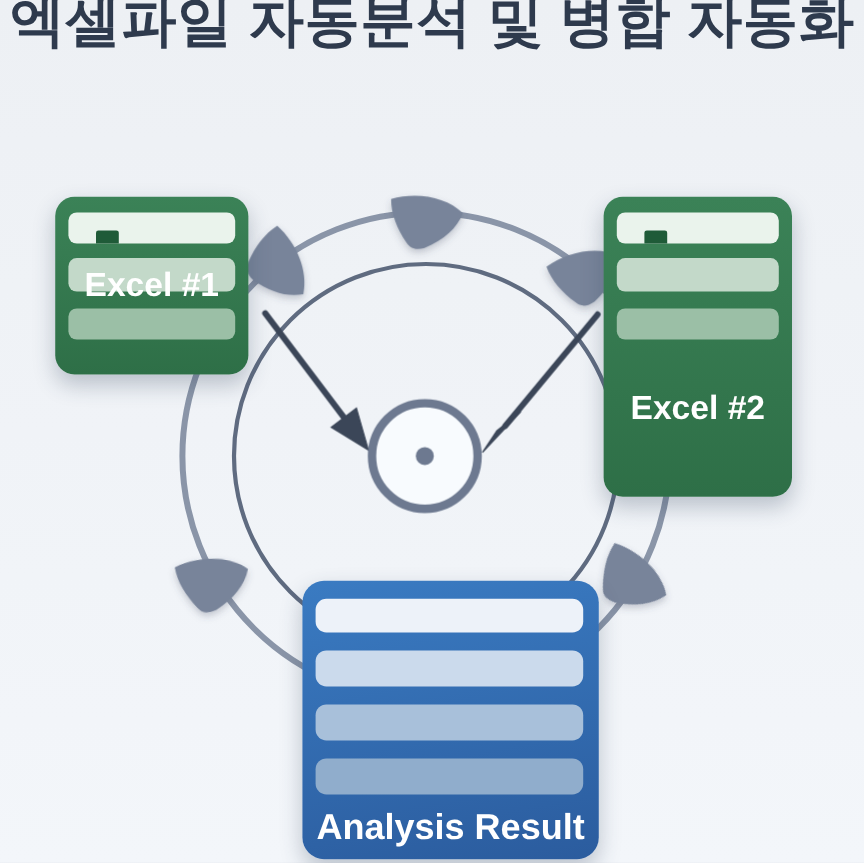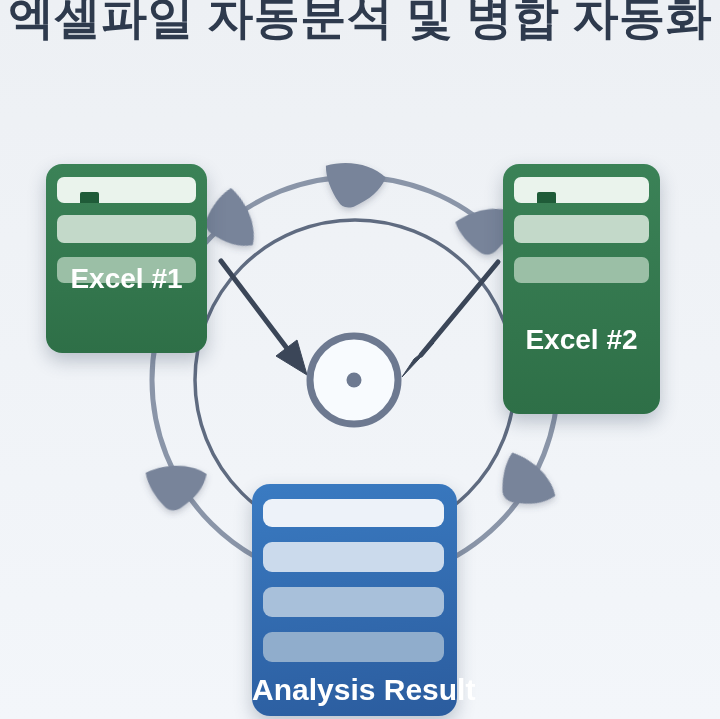--- a/index.html
+++ b/index.html
@@ -15,38 +15,39 @@
   }
   .diagram-svg{position:absolute;left:0;top:0;}
   .card{position:absolute;box-shadow:0 8px 18px rgba(45,65,90,.28);}
   .card .bar{position:absolute;left:11px;right:11px;}
   .card .label{
     position:absolute;left:0;width:100%;text-align:center;
     color:var(--label_text);font-weight:bold;
   }
   
   .excel-card{
-    width:161px;height:189px;border-radius:16px;
+    width:161px;height:148px;border-radius:16px;
     background:linear-gradient(180deg,var(--excel_green_top),var(--excel_green_bottom));
   }
   .excel-card.second{width:157px;height:250px;}
   .excel-card .bar{border-radius:7px;}
   .excel-card .bar1{top:13px;height:26px;background:var(--excel_bar1);}
   .excel-card .bar2{top:51px;height:28px;background:var(--excel_bar2);}
   .excel-card .bar3{top:93px;height:26px;background:var(--excel_bar3);}
   .excel-card .sheet-tab{
     position:absolute;left:23px;bottom:0;width:19px;height:11px;
     background:var(--excel_tab);border-radius:2px 2px 0 0;
   }
   .excel-card .label{top:294px;font-size:28px;}
   .excel-card .label{top:auto;bottom:58px;}
   
   .result-card{
     left:252px;top:484px;width:205px;height:232px;border-radius:18px;
     background:linear-gradient(170deg,var(--result_blue_top),var(--result_blue_bottom));
+    padding-left:42px;
   }
   .result-card .bar{left:11px;right:13px;border-radius:9px;}
   .result-card .bar1{top:15px;height:28px;background:var(--result_bar1);}
   .result-card .bar2{top:58px;height:30px;background:var(--result_bar2);}
   .result-card .bar3{top:103px;height:30px;background:var(--result_bar3);}
   .result-card .bar4{top:148px;height:30px;background:var(--result_bar4);}
   .result-card .label{top:189px;font-size:30px;white-space:nowrap;}
 </style>
 </head>
 <body>

